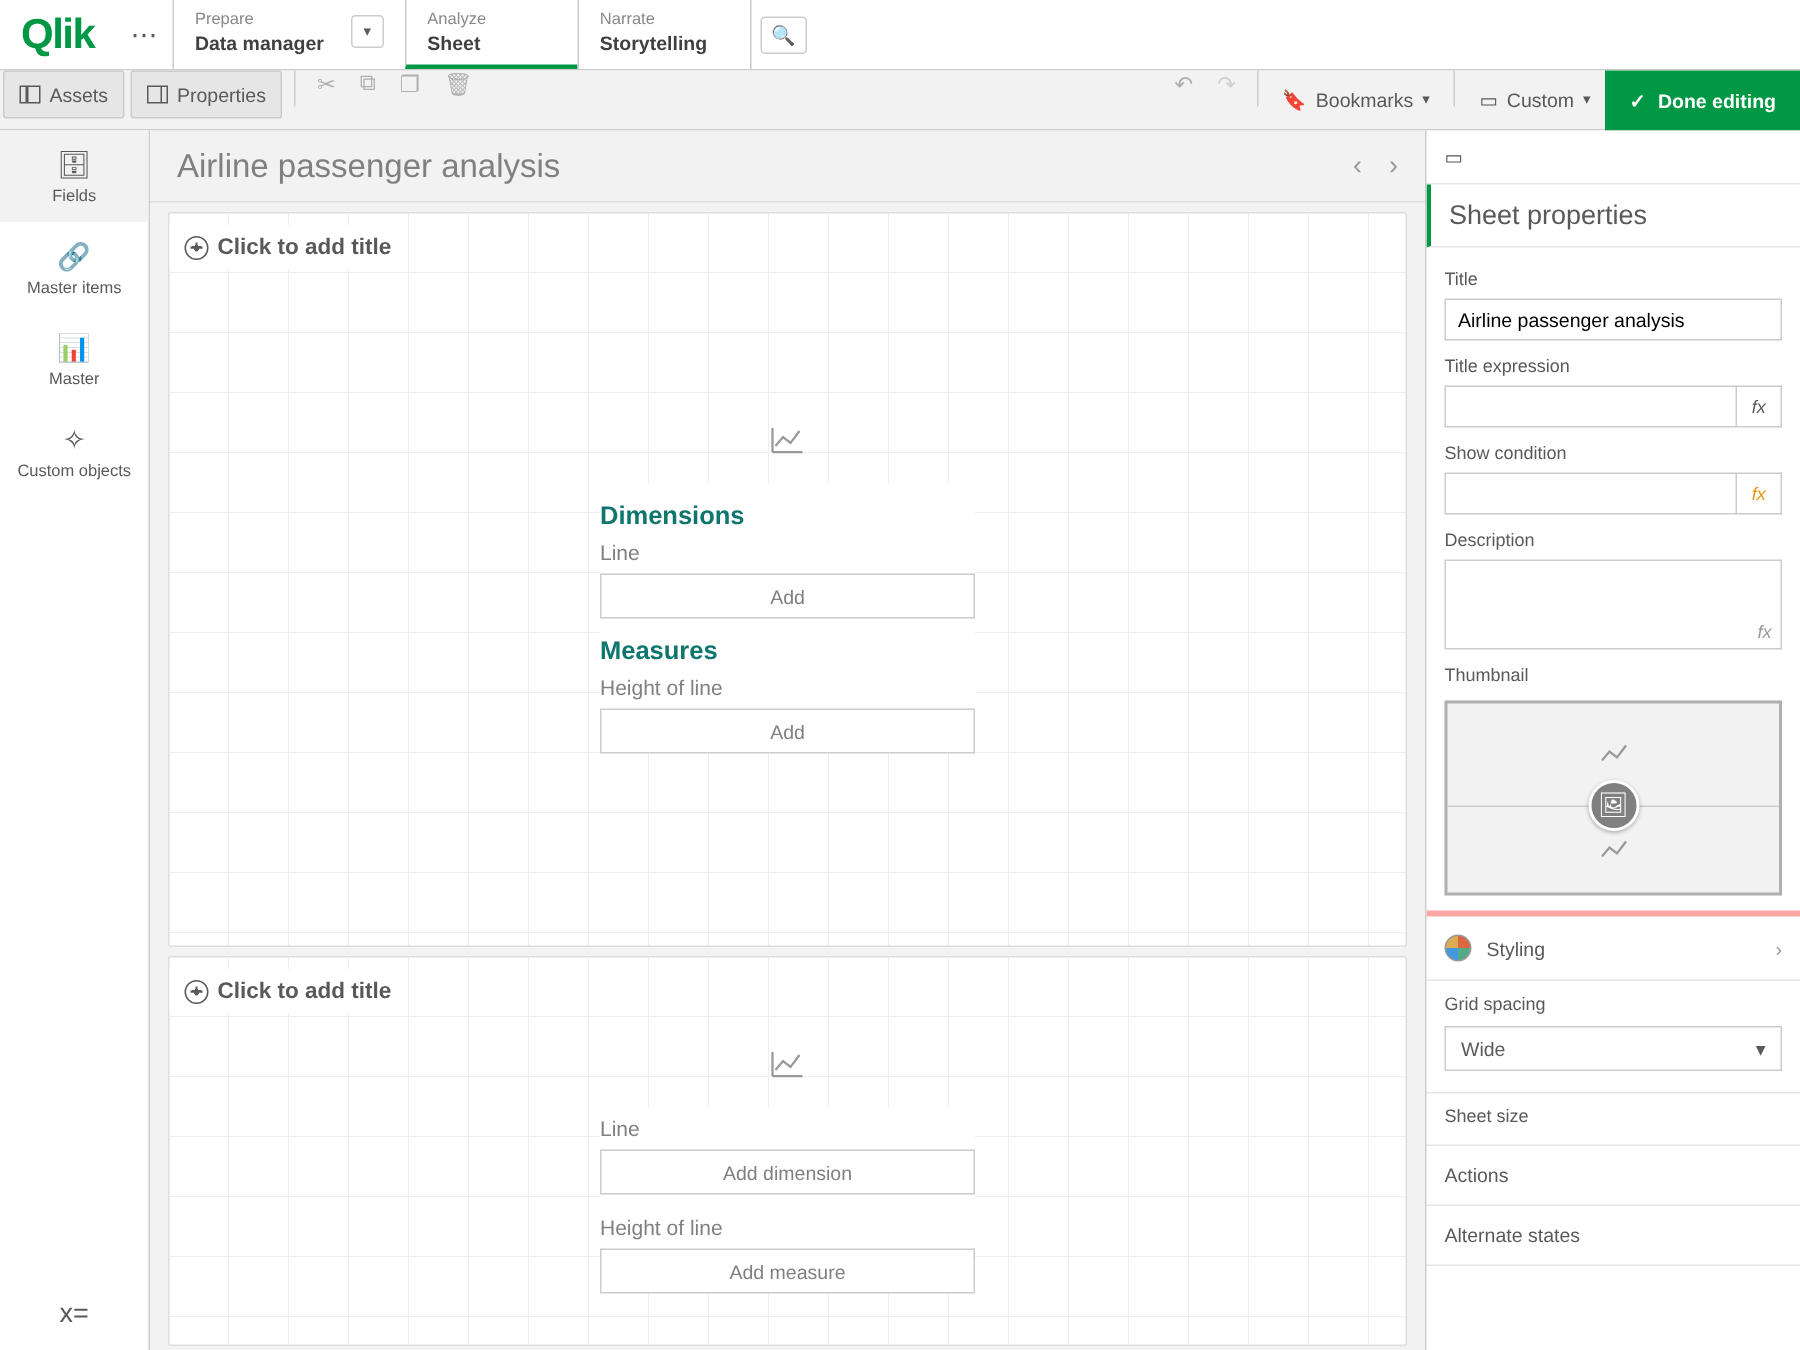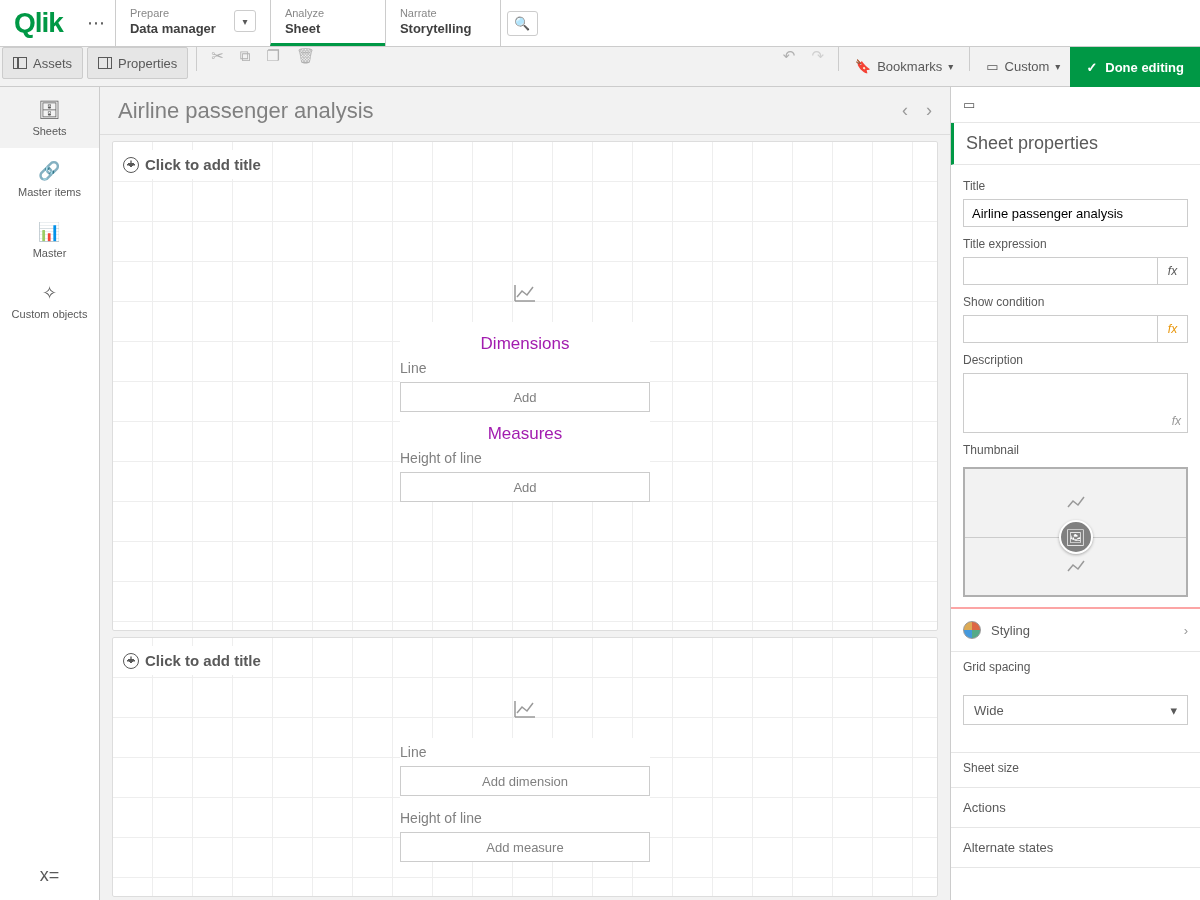--- a/index.html
+++ b/index.html
@@ -51,44 +51,44 @@
   background-image: linear-gradient(#eee 1px, transparent 1px), linear-gradient(90deg, #eee 1px, transparent 1px);
   background-size: 40px 40px; background-position: -1px -1px;
   display:flex; flex-direction:column; align-items:center; padding-top:8px;}
 .gridbox.short { min-height: 260px; }
 .addtitle { align-self:flex-start; padding:6px 10px; font-weight:bold; color:#595959; font-size:15px; display:flex; align-items:center; background:#fff;}
 .addtitle::before { content:""; width:14px; height:14px; border:1.5px solid #595959; border-radius:50%; margin-right:6px; display:inline-flex; align-items:center; justify-content:center; font-size:12px; line-height:1; background: radial-gradient(#595959 2px, transparent 2px), linear-gradient(#595959,#595959); background-size: 100% 100%, 8px 1.5px; background-position:center,center; background-repeat:no-repeat;}
 .addtitle::before { content:"+"; border:1.5px solid #595959; font-weight:bold; color:#595959; text-align:center; line-height:13px;}
 .chartph { margin-top:100px; font-size:26px; color:#999;}
 .chartph.small { margin-top:20px; }
 .sectionblock { width:250px; margin-top:12px; background:#fff;}
-.sect-h { font-size:17px; font-weight:normal; color:#a21caf; margin:12px 0 4px 0;text-align:center;}
+.sect-h { font-size:17px; font-weight:bold; color:#0f766e; margin:12px 0 4px 0;}
 .sect-sub { font-size:14px; color:#808080; margin:6px 0;}
 .addbtn { width:250px; height:30px; border:1px solid #ccc; color:#808080; background:#fff; font-size:13px; cursor:pointer;}
 
 
 .rp { width: 250px; border-left:1px solid #ccc; background:#fff; display:flex; flex-direction:column; overflow:auto;}
 .rp-icon { padding:10px 12px; border-bottom:1px solid #e6e6e6;}
 .rp-section-title { padding:10px 12px; font-size:18px; color:#595959; border-left:3px solid #009845; border-bottom:1px solid #e6e6e6;}
-.rp-body { padding:10px 12px; display:flex; flex-direction:column; gap:6px; border-bottom:2px solid #fca5a5;}
+.rp-body { padding:10px 12px; display:flex; flex-direction:column; gap:6px; border-bottom:4px solid #fca5a5;}
 .rp-label { font-size:12px; color:#595959; margin-top:4px;}
 .rp-input { height:28px; border:1px solid #ccc; padding:0 8px; font-size:13px; width:100%;}
 .rp-row { display:flex; }
 .rp-row .rp-input { flex:1; }
 .fx { width:30px; border:1px solid #ccc; border-left:none; display:flex; align-items:center; justify-content:center; font-style:italic; font-size:12px; color:#595959; cursor:pointer;}
 .fx.orange { color:#e8960b; }
 .rp-textarea { height:60px; border:1px solid #ccc; position:relative;}
 .rp-textarea .fx-in { position:absolute; right:6px; bottom:4px; font-style:italic; font-size:12px; color:#999;}
 .thumb { border:2px solid #b0b0b0; height:130px; background:#f2f2f2; position:relative; margin-top:4px;}
 .thumb-top { height:55%; border-bottom:1px solid #ccc; display:flex; align-items:center; justify-content:center; position:relative;}
 .thumb-btn { width:34px; height:34px; border-radius:50%; background:#808080; border:2px solid #fff; box-shadow:0 1px 3px rgba(0,0,0,0.3); color:#fff; display:flex; align-items:center; justify-content:center; position:absolute; bottom:-17px; font-size:16px;}
 .thumb-bot { height:45%; display:flex; align-items:center; justify-content:center; color:#808080; font-size:18px;}
 .rp-acc { padding:12px; border-bottom:1px solid #e6e6e6; display:flex; align-items:center; cursor:pointer;}
 .rp-acc .chev { margin-left:auto; color:#999;}
-.rp-select { height:30px; border:1px solid #ccc; display:flex; align-items:center; padding:0 10px; justify-content:space-between; margin:19px 12px;}
+.rp-select { height:30px; border:1px solid #ccc; display:flex; align-items:center; padding:0 10px; justify-content:space-between; margin:6px 12px;}
 .simple-label { padding: 8px 13px 2px 12px; font-size:12px; color:#595959;}
 .styling-icon { width:18px; height:18px; border-radius:50%; background: conic-gradient(#d64 0 90deg, #5a8 90deg 180deg, #49d 180deg 270deg, #da5 270deg 360deg); margin-right:10px; border:1px solid #999;}
 
 svg.lineicon { width:24px; height:20px; }
 svg.lineicon path { stroke:#999; stroke-width:1.5; fill:none; }
 </style>
 </head>
 <body>
 
 <div class="topbar">
@@ -152,21 +152,21 @@
   <div class="done">
       <span>Done editing</span>
     </div>
 </div>
 
 <div class="main">
 
   <div class="leftpanel">
     <div class="lp-item sel">
       <span class="lp-icon">🗄</span>
-      <span>Sheets</span>
+      <span>Fields</span>
     </div>
     <div class="lp-item">
       <span class="lp-icon">🔗</span>
       <span>Master items</span>
     </div>
     <div class="lp-item">
       <span class="lp-icon">📊</span>
       <span>Master</span>
     </div>
     <div class="lp-item">

